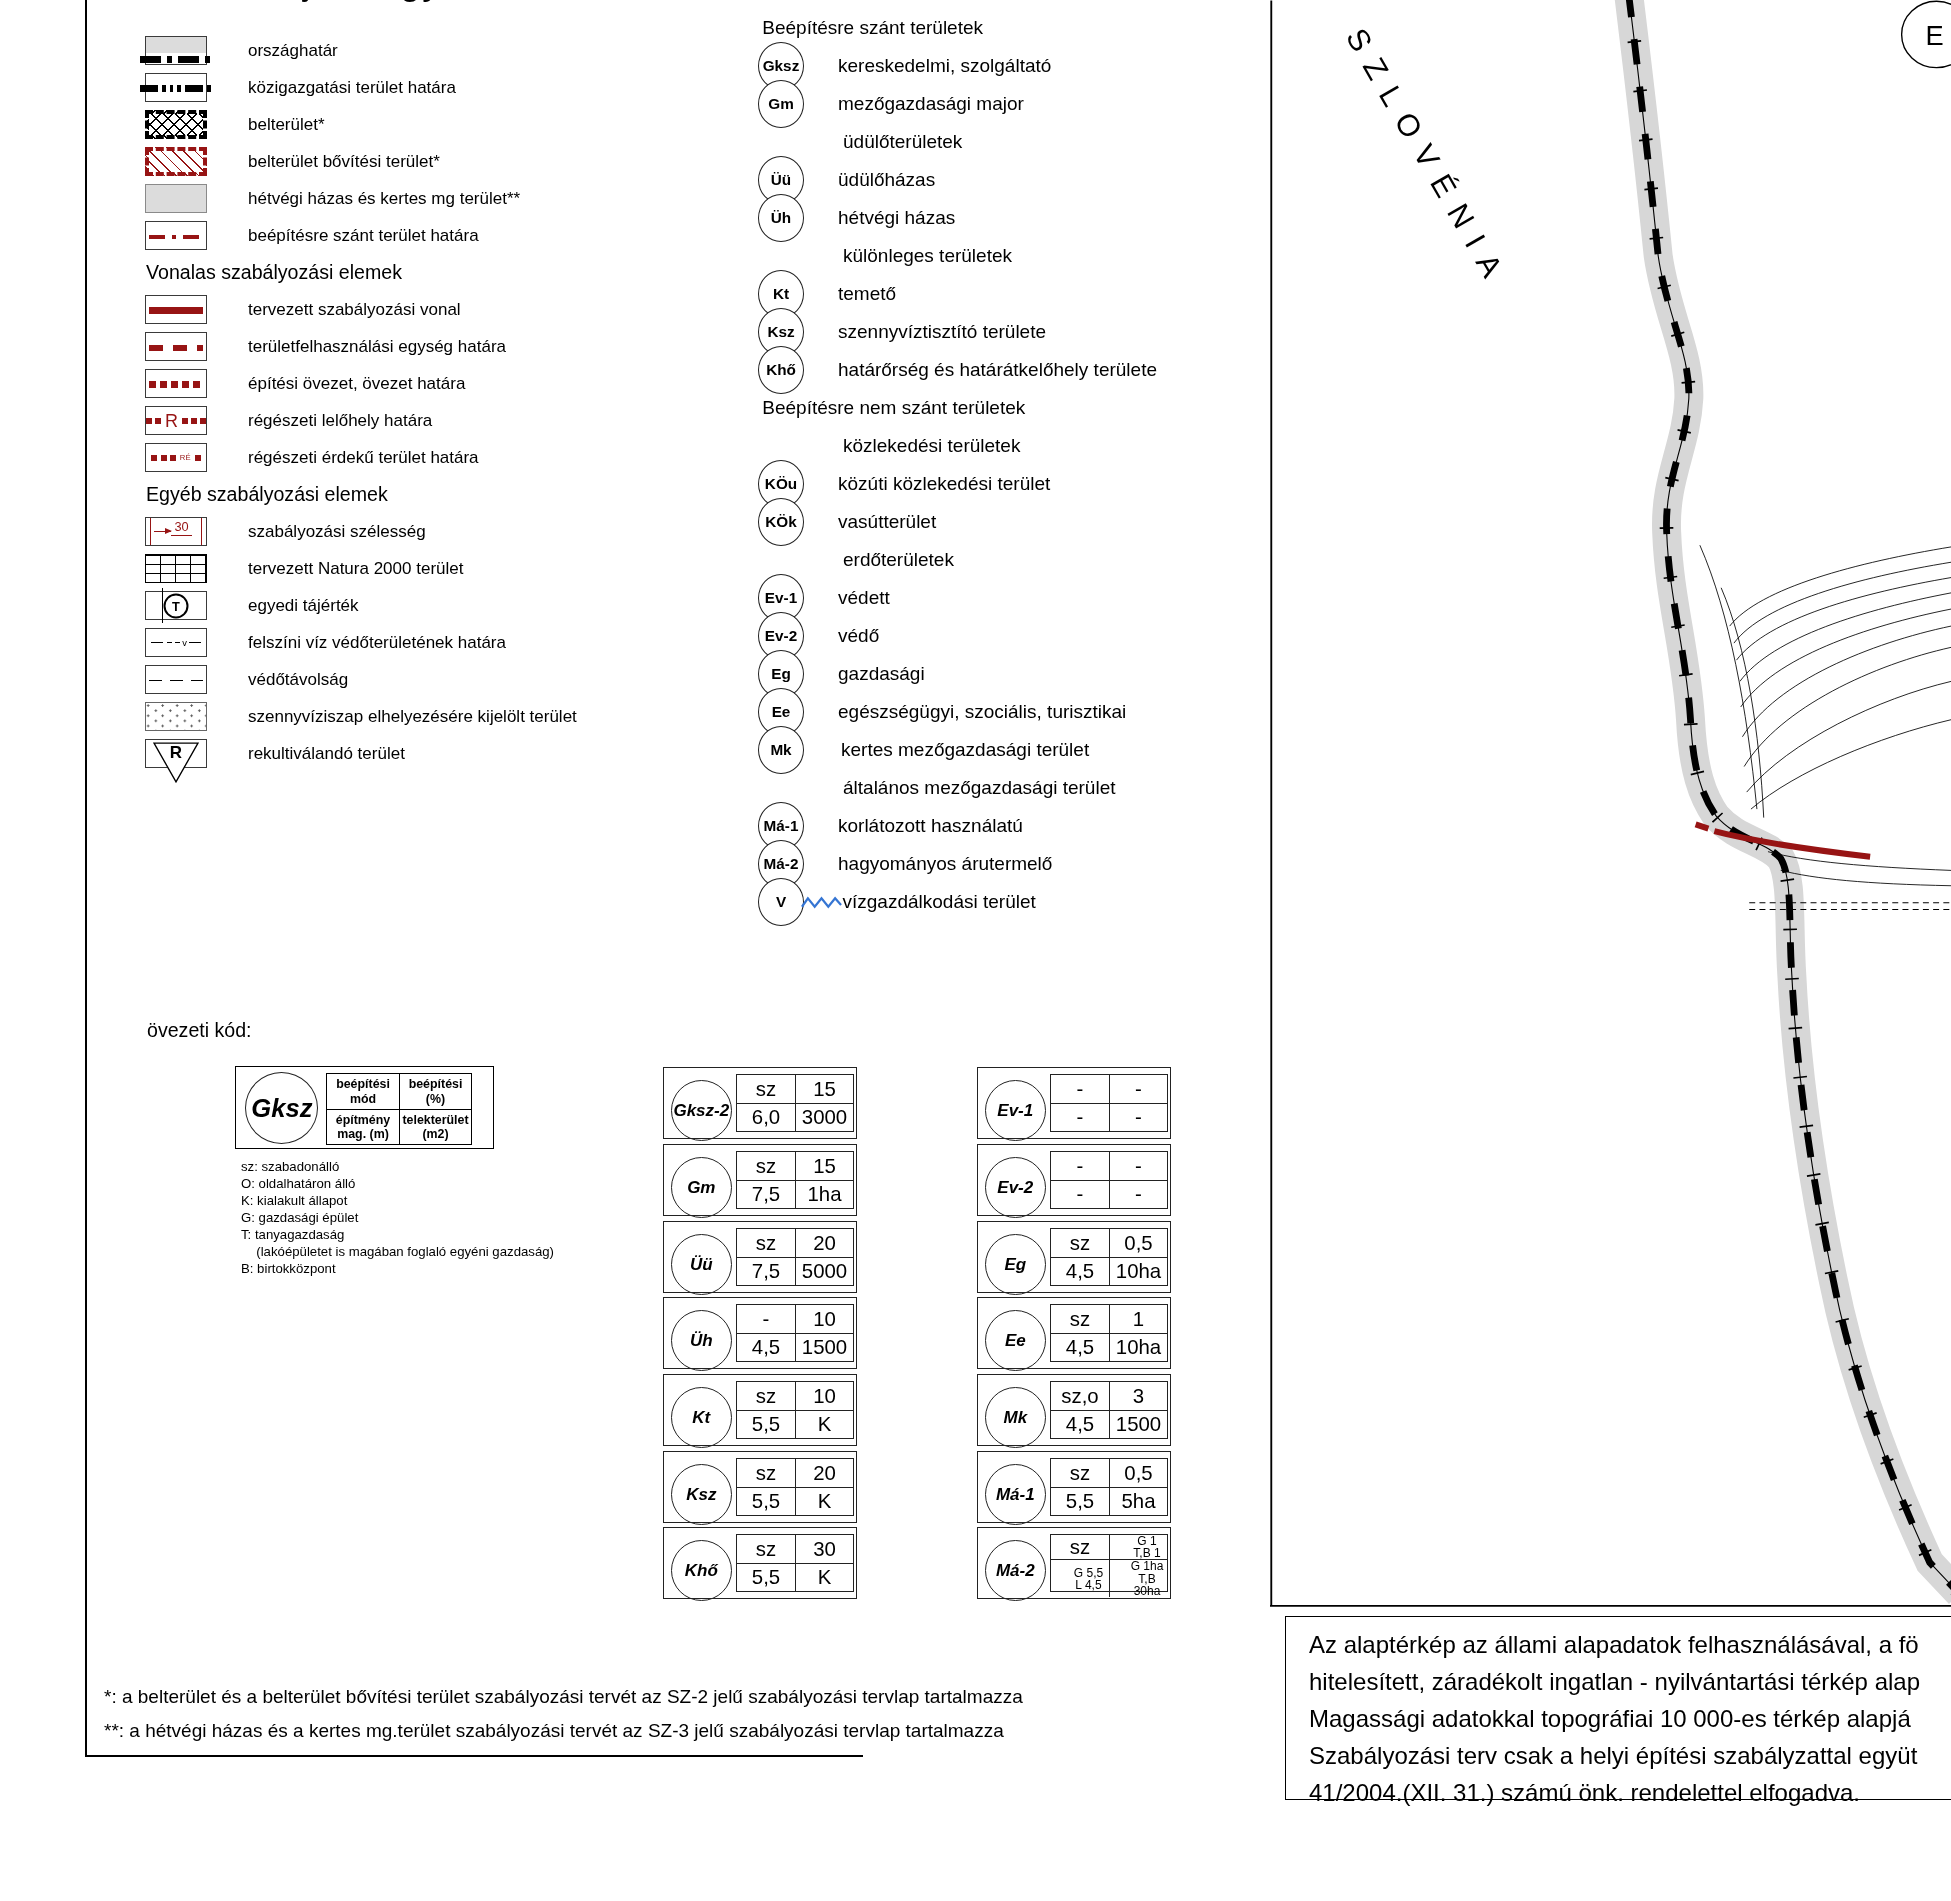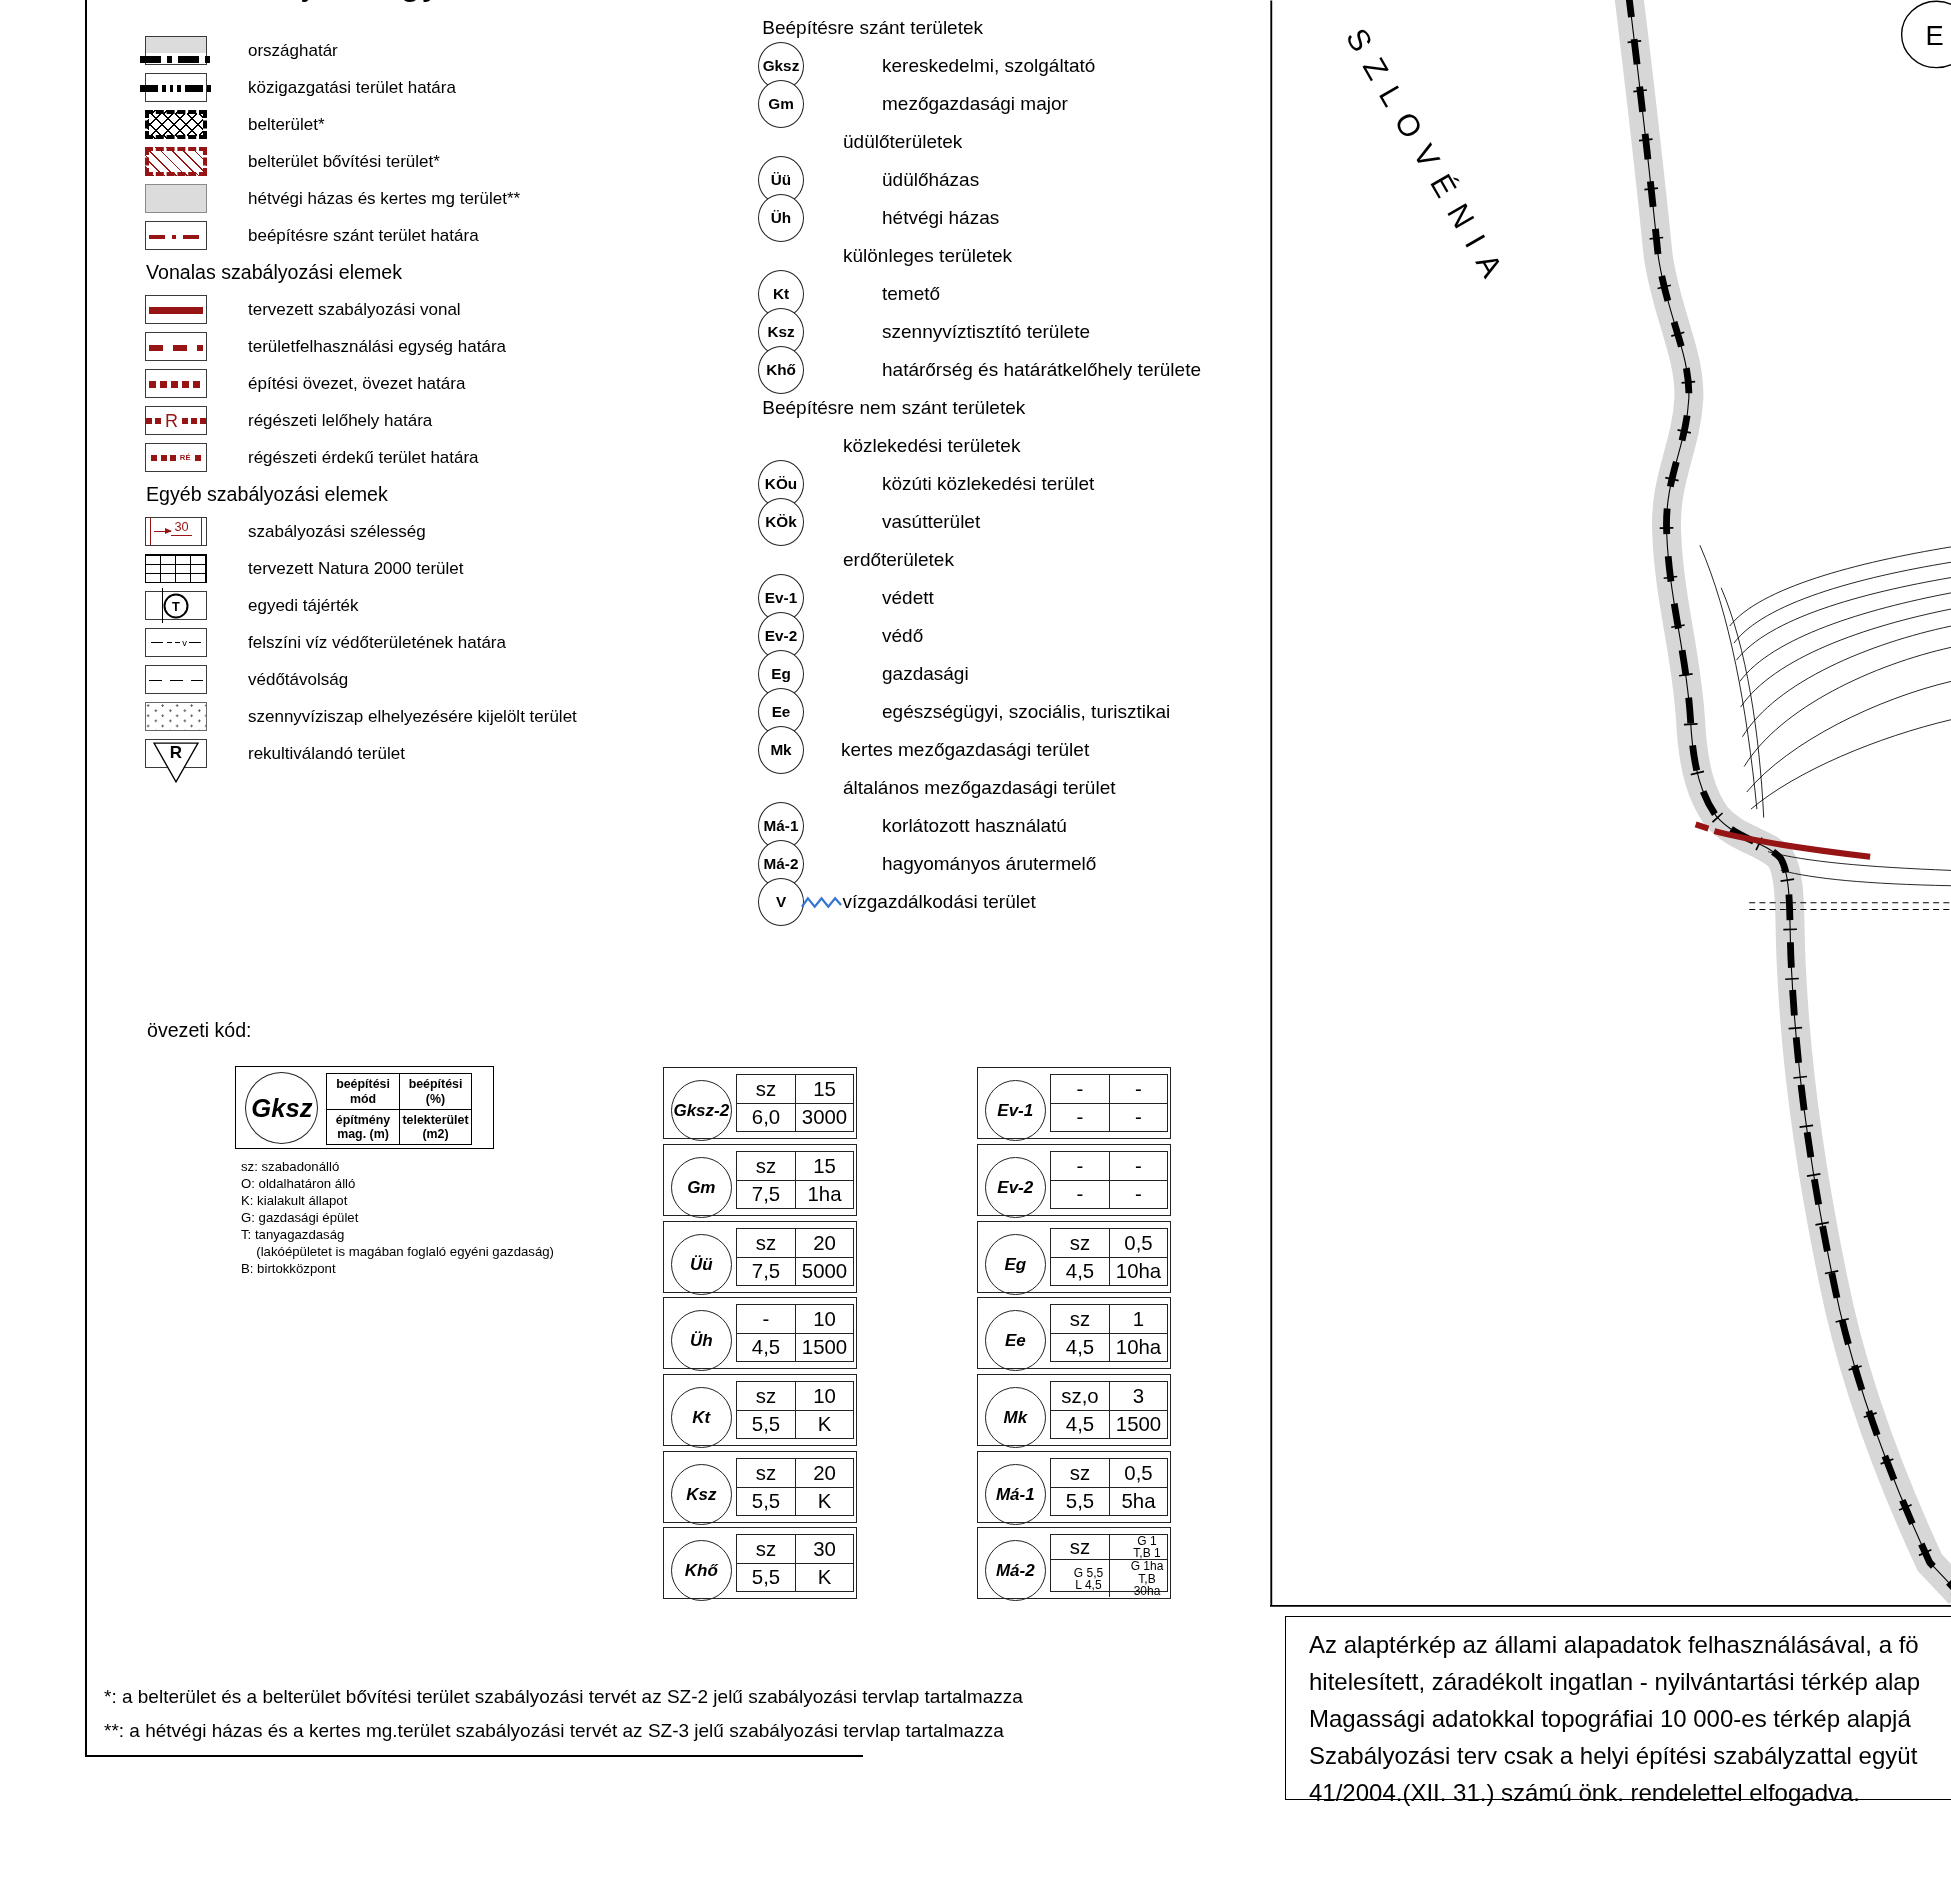--- a/index.html
+++ b/index.html
@@ -41,21 +41,21 @@
   .sym-weekend-garden-area{background:#DCDCDC;border-color:#8a8a8a;}
   .sym-development-area-boundary .ln{left:3.4px;right:3.4px;top:12.8px;height:4.3px;
     background:repeating-linear-gradient(90deg,#971414 0 16px,transparent 16px 23px,#971414 23px 27px,transparent 27px 34px);}
   .sym-planned-regulation-line .ln{left:2.6px;right:2.6px;top:11px;height:6.8px;background:#971414;}
   .sym-landuse-unit-boundary .ln{left:2.6px;right:2.6px;top:12px;height:6px;
     background:repeating-linear-gradient(90deg,#971414 0 14.5px,transparent 14.5px 24px);}
   .sym-zone-boundary .ln{left:2.6px;right:2.6px;top:11px;height:6.8px;
     background:repeating-linear-gradient(90deg,#971414 0 6.8px,transparent 6.8px 11px);}
   .sym-archaeological-site-boundary .sq,.sym-archaeological-interest-boundary .sq{width:6px;height:6px;background:#971414;}
   .sym-archaeological-site-boundary .gl{color:#971414;font-weight:400;font-size:18px;line-height:1;margin:0 0.9px;}
-  .sym-archaeological-interest-boundary .gl{color:#971414;font-weight:700;font-size:7.7px;letter-spacing:0.4px;}
+  .sym-archaeological-interest-boundary .gl{color:#971414;font-weight:400;font-size:7.7px;letter-spacing:0.4px;}
   .sym-regulation-width .edges{left:4.3px;right:4.3px;top:0;bottom:0;border-left:1.2px solid #971414;border-right:1.2px solid #971414;}
   .sym-regulation-width .arr{left:7.7px;top:12.8px;width:17px;height:1.2px;background:#971414;}
   .sym-regulation-width .arr::after{content:"";position:absolute;right:-1.7px;top:-2.8px;width:0;height:0;
     border-left:7.7px solid #971414;border-top:3.4px solid transparent;border-bottom:3.4px solid transparent;}
   .sym-regulation-width .gl{left:25px;top:0.9px;color:#971414;font-size:12.8px;font-weight:400;border-bottom:1.2px solid #971414;padding:0 3.4px 0.9px 3.4px;}
   .sym-natura-2000{border:1.7px solid #000;
     background:repeating-linear-gradient(90deg,transparent 0 13.6px,#000 13.6px 15px),repeating-linear-gradient(0deg,transparent 0 7.7px,#000 7.7px 9px);}
   .sym-unique-landscape-value .tick{left:16px;top:-4.3px;bottom:-4.3px;width:1.1px;background:#000;}
   .sym-unique-landscape-value .circ{left:50%;top:50%;transform:translate(-50%,-50%);width:25px;height:25px;border:2.7px solid #000;border-radius:50%;
     background:#fff;display:flex;align-items:center;justify-content:center;font-size:12.8px;font-weight:bold;}
@@ -69,21 +69,21 @@
   .sym-recultivation-area .tri{left:50%;top:0.9px;transform:translateX(-50%);}
   .sym-recultivation-area .rgl{left:50%;top:2.6px;transform:translateX(-50%);font-size:17px;font-weight:bold;}
 
   
   #zone-rows{position:absolute;left:758px;top:9.4px;width:528px;}
   .zr{display:flex;align-items:center;height:38px;font-size:19px;}
   .zr.h1{padding-left:4.3px;}
   .zr.h2{padding-left:85px;}
   .zr .zcirc{width:46px;height:48px;margin:-5.1px 0;border:1px solid #222;border-radius:50%;background:#fff;
     display:flex;align-items:center;justify-content:center;font-weight:bold;font-size:15.3px;flex:none;}
-  .zr .zlabel{margin-left:78px;white-space:nowrap;}
+  .zr .zlabel{margin-left:34px;white-space:nowrap;}
   .zr.less .zlabel{margin-left:37px;}
   .zr.water .zlabel{margin-left:0.9px;}
   .zr .zig{margin-left:-3.4px;flex:none;}
 
   
   #ovk-title{position:absolute;left:147px;top:1019px;font-size:19.6px;}
   #ovk-example{position:absolute;left:235px;top:1066px;width:259px;height:83px;border:1.4px solid #000;background:#fff;}
   #ovk-example .ovk-ell{position:absolute;left:9.4px;top:5.1px;width:73px;height:72px;border:1px solid #222;border-radius:50%;
     display:flex;align-items:center;justify-content:center;font-weight:bold;font-style:italic;font-size:25.6px;}
   #ovk-example .ovk-table{position:absolute;left:90px;top:6px;width:146px;height:72px;border:1.4px solid #000;

